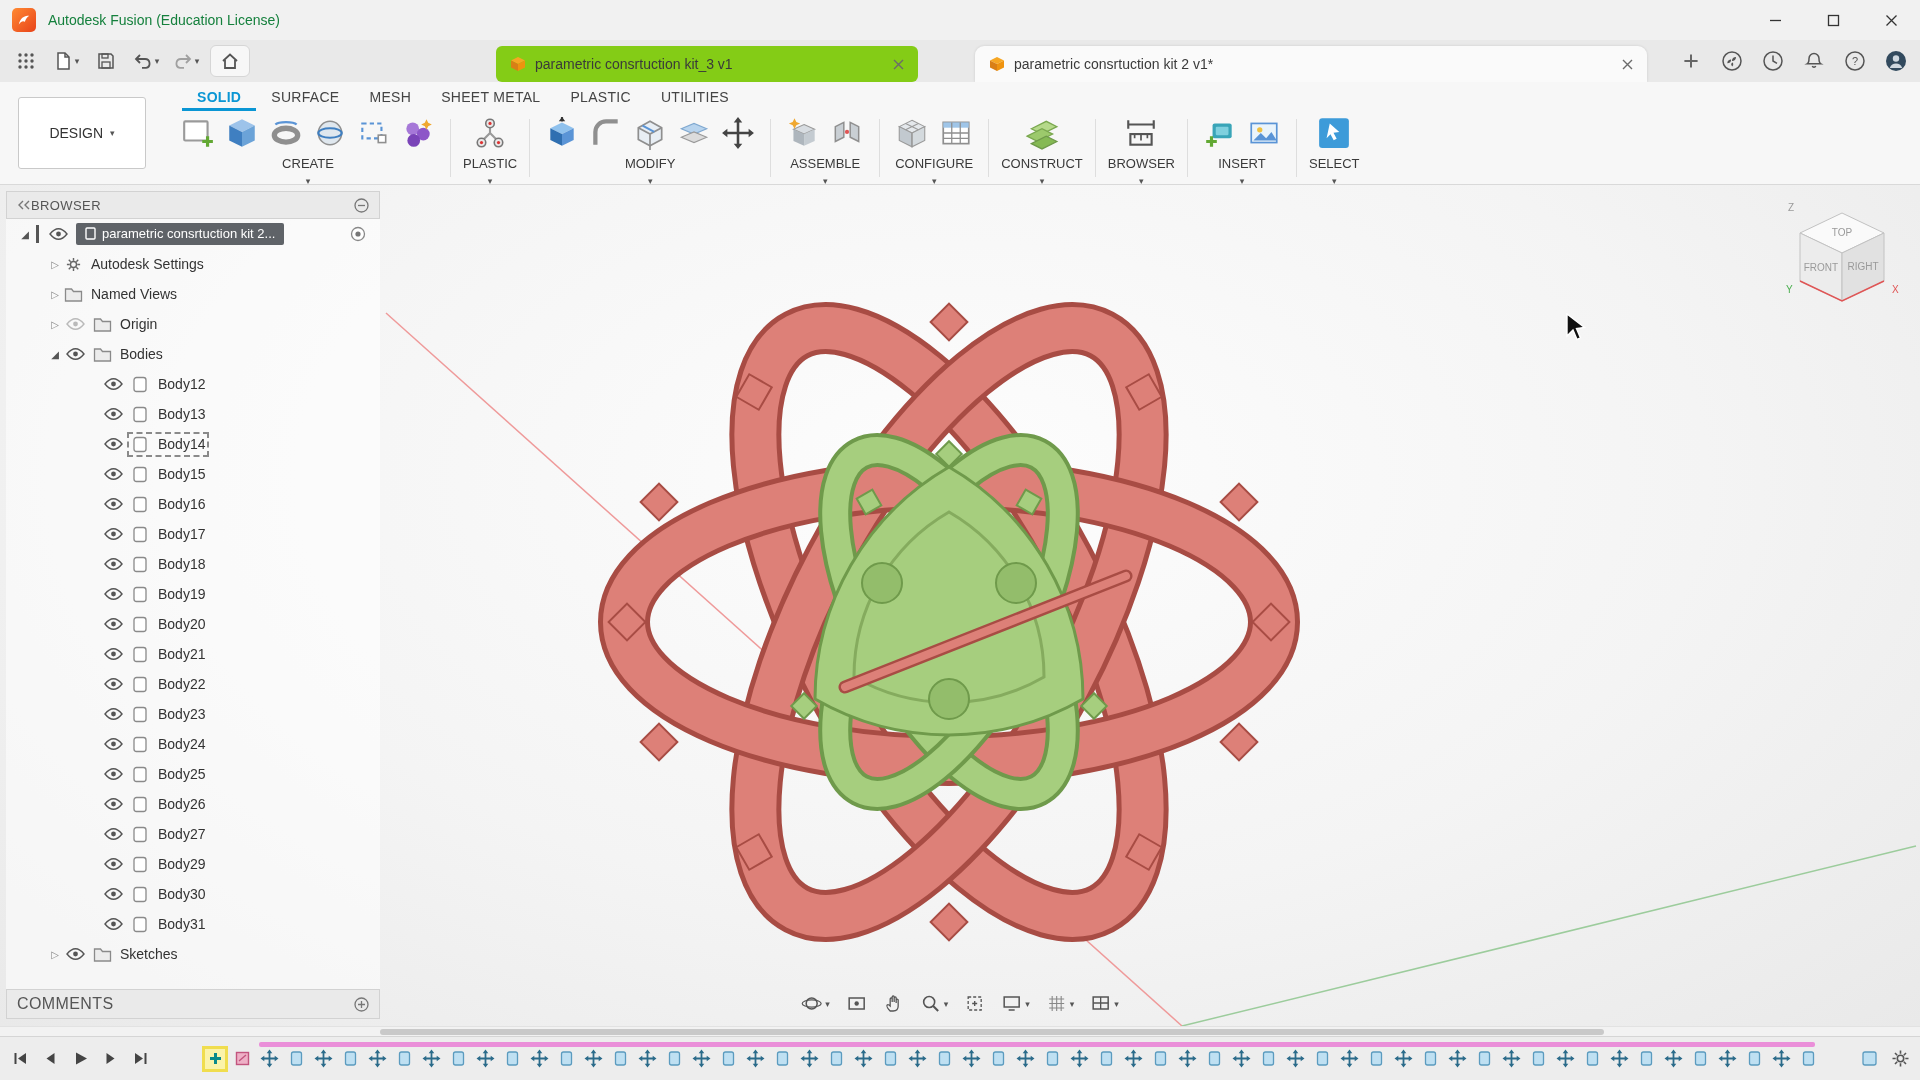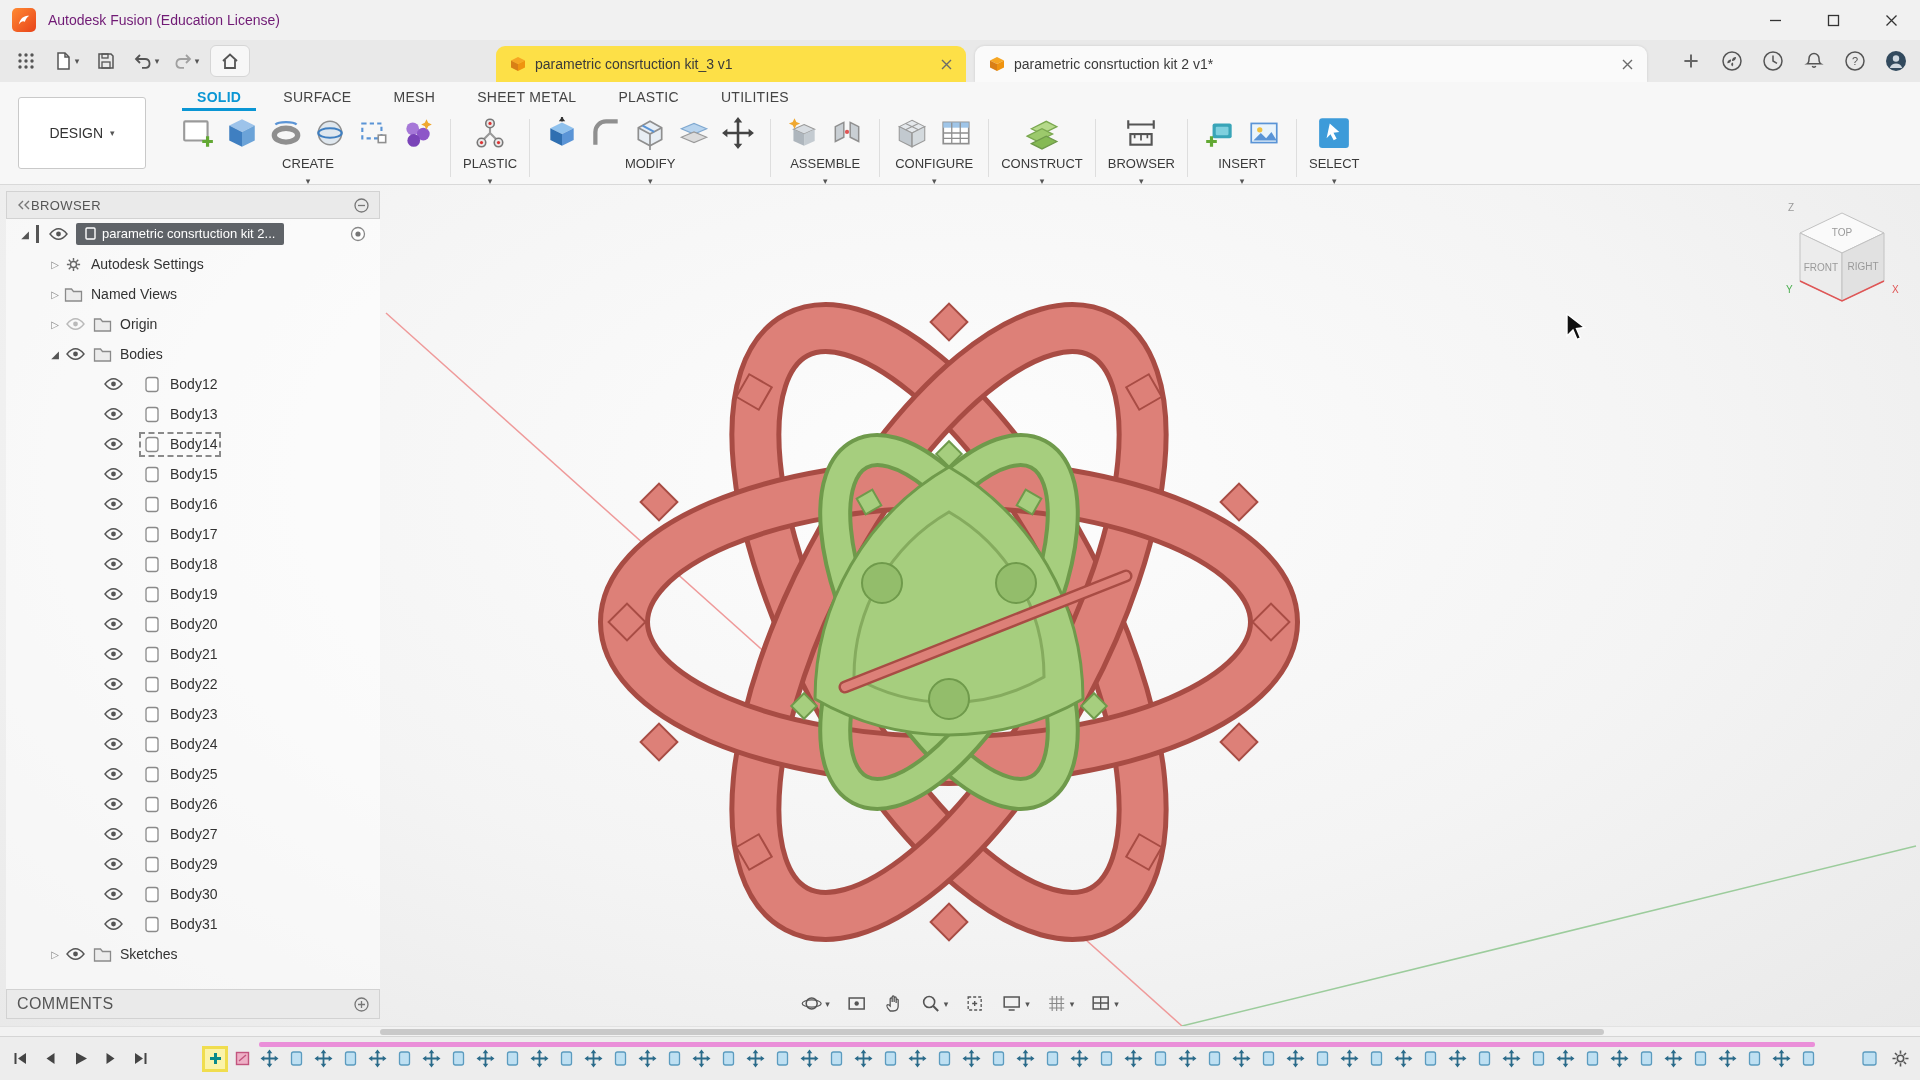--- a/index.html
+++ b/index.html
@@ -4,45 +4,45 @@
 <style>
   * { box-sizing: border-box; margin: 0; padding: 0; }
   html,body { width:1920px; height:1080px; overflow:hidden; }
   body { font-family:"Liberation Sans", sans-serif; background:#ececec; color:#333; }
   #app { position:relative; width:1920px; height:1080px; background:#ececec; }
 
   
   .titlebar { height:40px; background:#f1f1f1; display:flex; align-items:center; padding-left:12px; gap:12px; position:relative; }
   .logo { width:24px; height:24px; border-radius:5px; background:linear-gradient(135deg,#ff8a33,#e8431a); display:flex; align-items:center; justify-content:center; flex:0 0 auto; }
   .logo svg { width:14px; height:14px; }
-  .app-title { font-size:14px; color:#701a75; }
+  .app-title { font-size:14px; color:#15803d; }
   .win-controls { margin-left:auto; display:flex; height:100%; }
   .win-btn { width:58px; height:100%; display:flex; align-items:center; justify-content:center; }
   .win-btn svg { width:13px; height:13px; }
 
   
   .appbar { height:42px; background:#e9e9e9; position:relative; }
   .quick { position:absolute; left:10px; top:0; height:100%; display:flex; align-items:center; gap:8px; }
   .qt-btn { min-width:32px; height:32px; display:flex; align-items:center; justify-content:center; gap:2px; }
   .qt-btn svg { width:20px; height:20px; }
   .qt-btn:nth-child(6) { background:#f7f7f7; border:1px solid #d6d6d6; border-radius:6px; width:40px; }
   .doc-tab { position:absolute; bottom:0; height:36px; border-radius:9px 9px 0 0; display:flex; align-items:center; padding:0 14px; gap:9px; font-size:14px; color:#3a3a3a; }
-  .doc-tab.inactive { left:496px; width:470px; background:#fde047; }
+  .doc-tab.inactive { left:496px; width:422px; background:#84cc16;border-radius:6px; }
   .doc-tab.active { left:975px; width:672px; background:#fafafa; box-shadow:0 0 3px rgba(0,0,0,.12); }
   .tab-cube svg { width:16px; height:16px; display:block; }
   .tab-title { flex:1; white-space:nowrap; overflow:hidden; text-overflow:ellipsis; }
   .tab-close svg { width:11px; height:11px; display:block; }
   .acct { position:absolute; right:12px; top:0; height:100%; display:flex; align-items:center; gap:17px; }
   .acct-btn { width:24px; height:24px; display:flex; align-items:center; justify-content:center; }
   .acct-btn svg { width:22px; height:22px; }
 
   
   .ribbon { height:103px; background:#f7f7f7; position:relative; border-bottom:1px solid #d9d9d9; }
   .design-btn { position:absolute; left:18px; top:15px; width:128px; height:72px; background:#fff; border:1px solid #c9c9c9; border-radius:3px; display:flex; align-items:center; justify-content:center; gap:7px; font-size:14px; color:#333; }
-  .ribbon-tabs { position:absolute; left:182px; top:0; height:29px; display:flex; gap:12px; align-items:stretch; }
+  .ribbon-tabs { position:absolute; left:182px; top:0; height:29px; display:flex; gap:0; align-items:stretch; }
   .rtab { padding:0 15px; display:flex; align-items:center; font-size:14px; color:#444; letter-spacing:.3px; }
   .rtab.active { color:#0a96d4; font-weight:bold; box-shadow:inset 0 -3px 0 #0a96d4; }
   .ribbon-tools { position:absolute; left:168px; top:29px; right:0; height:74px; display:flex; align-items:stretch; }
   .rgroup { display:flex; flex-direction:column; align-items:center; padding:2px 10px 0; }
   .ricons { display:flex; gap:4px; align-items:center; height:47px; }
   .rtool { width:40px; height:40px; display:flex; align-items:center; justify-content:center; }
   .rtool svg { width:34px; height:34px; }
   .rlabel { margin-top:3px; font-size:13px; color:#3a3a3a; display:flex; gap:5px; align-items:center; white-space:nowrap;flex-direction:column; }
   .caret { font-size:9px; color:#555; }
   .rdivider { width:1px; background:#dedede; margin:8px 2px; }
@@ -72,21 +72,21 @@
   .eye.hidden-eye { opacity:.38; }
   .ticon { width:19px; height:17px; margin-right:8px; flex:0 0 auto; }
   .ticon svg { width:19px; height:17px; display:block; }
   .root-row { padding-left:10px; }
   .active-bar { width:3px; height:18px; background:#555; margin:0 8px 0 2px; flex:0 0 auto; }
   .root-badge { background:#5f6368; color:#fff; font-size:13px; padding:3px 9px 4px; border-radius:2px; display:flex; align-items:center; gap:6px; max-width:232px; white-space:nowrap; }
   .root-badge svg { width:11px; height:13px; }
   .radio { margin-left:auto; margin-right:14px; }
   .radio svg { width:16px; height:16px; display:block; }
   .indent1 { padding-left:40px; }
-  .body-row { padding-left:96px;gap:12px; }
+  .body-row { padding-left:96px; }
   .bwrap { display:flex; align-items:center; }
   .renaming .bwrap { outline:2px dashed #8a8a8a; outline-offset:2px; }
   .comments { position:absolute; bottom:0; left:0; right:0; height:30px; background:#eaeaea; border:1px solid #d2d2d2; display:flex; align-items:center; padding:0 10px; font-size:16px; color:#555; letter-spacing:.4px; }
 
   
   .nav-toolbar { position:absolute; left:50%; transform:translateX(-50%); bottom:12px; display:flex; gap:16px; align-items:center; }
   .nav-btn { display:flex; align-items:center; gap:3px; }
   .nav-btn svg { width:21px; height:21px; }
 
   

